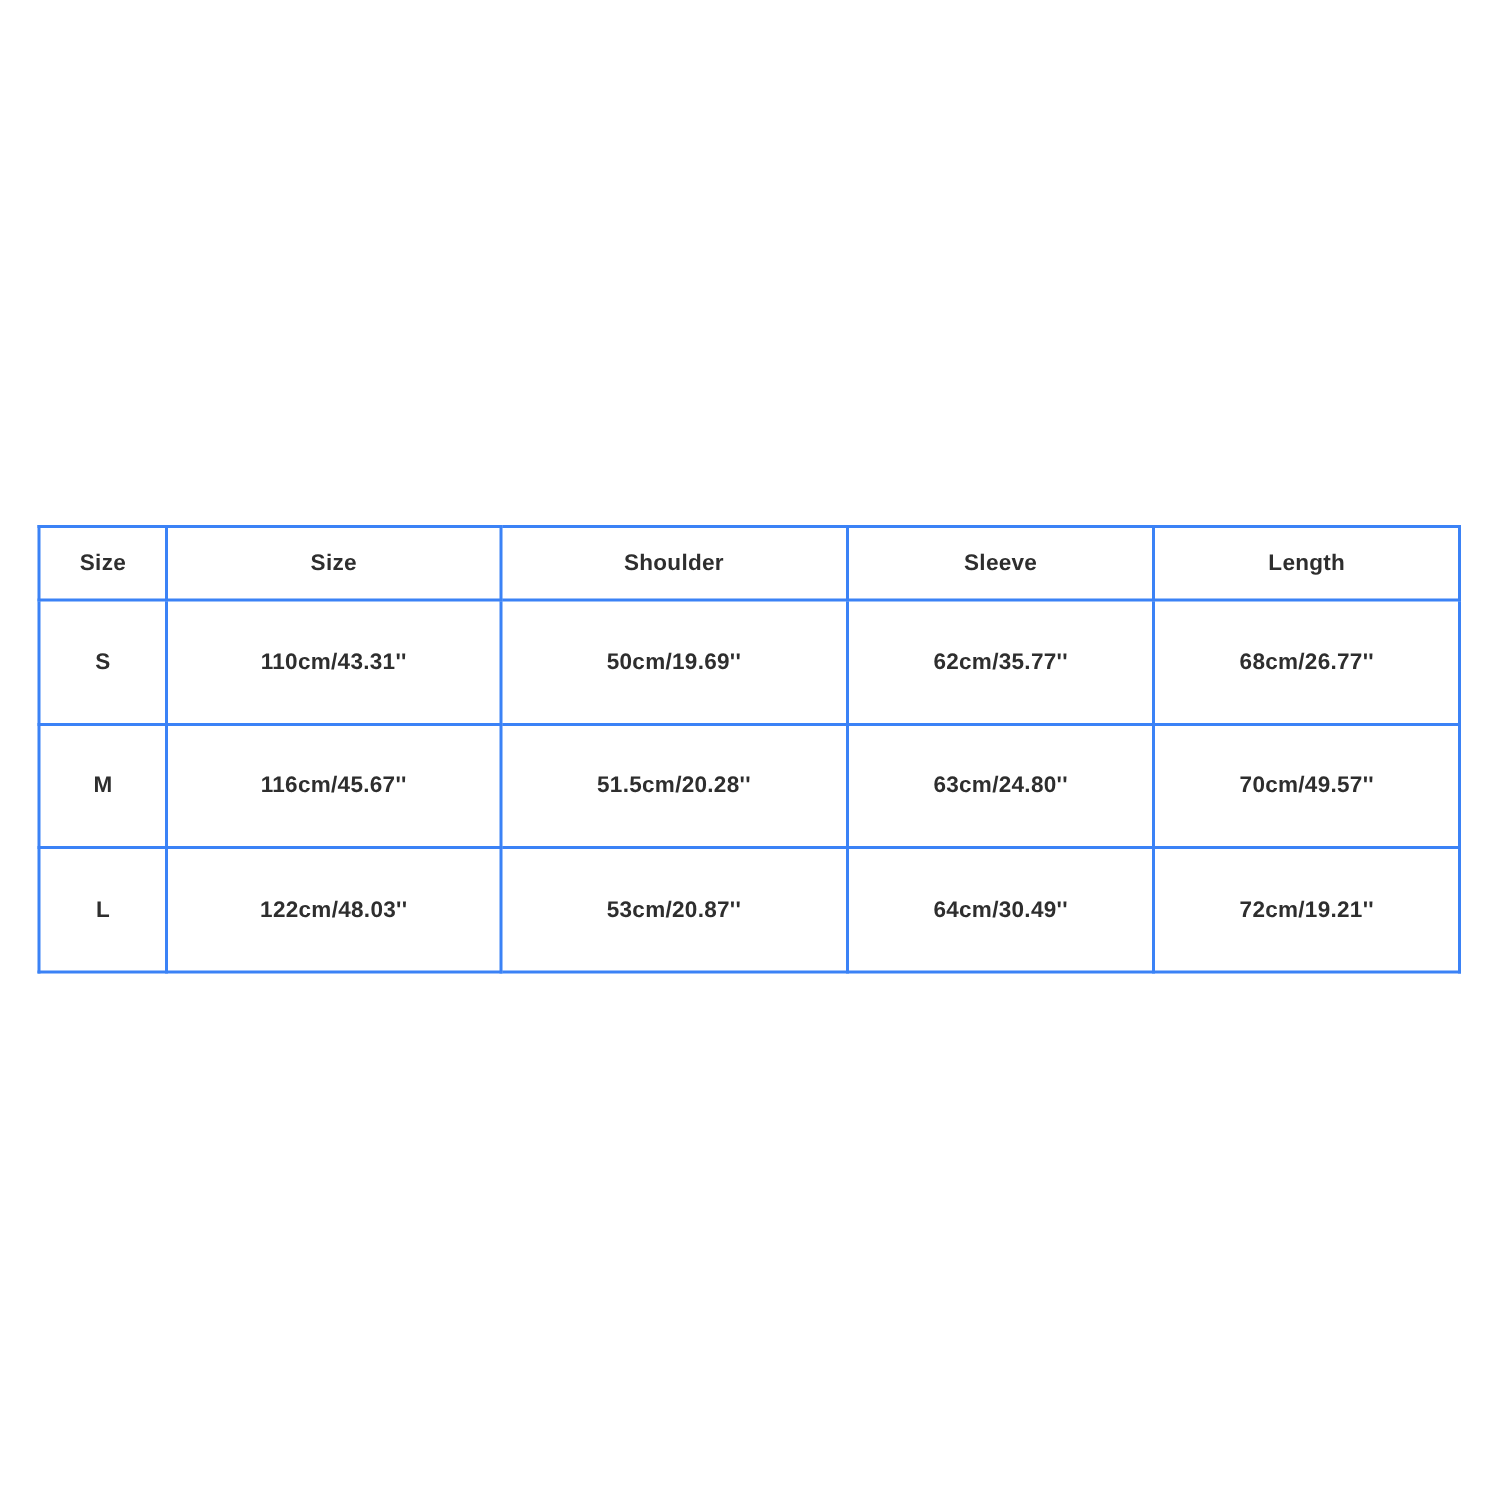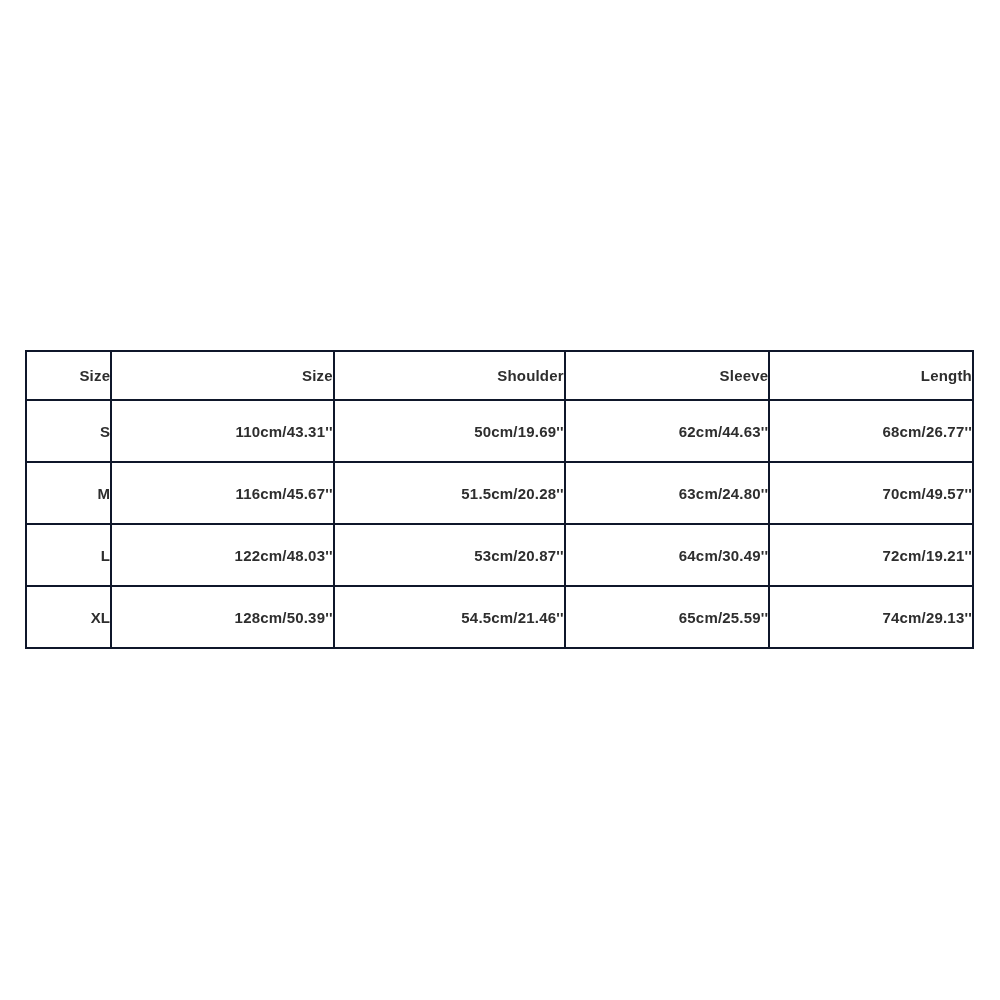--- a/index.html
+++ b/index.html
@@ -18,22 +18,22 @@
     left: 25px;
     top: 350px;
     width: 949px;
     height: 299px;
     border-collapse: collapse;
     table-layout: fixed;
     background: #ffffff;
   }
   .size-table th,
   .size-table td {
-    border: 2px solid #0f172a;
-    text-align: right;
+    border: 2px solid #3b82f6;
+    text-align: center;
     vertical-align: middle;
     font-size: 15px;
     font-weight: bold;
     color: #2e2e2e;
     padding: 0;
     letter-spacing: 0.2px;
   }
   .size-table thead tr { height: 49px; }
   .size-table tbody tr { height: 50px; }
   col.c-size     { width: 9.0%; }
@@ -60,38 +60,31 @@
       <th>Shoulder</th>
       <th>Sleeve</th>
       <th>Length</th>
     </tr>
   </thead>
   <tbody>
     <tr>
       <td>S</td>
       <td>110cm/43.31''</td>
       <td>50cm/19.69''</td>
-      <td>62cm/44.63''</td>
+      <td>62cm/35.77''</td>
       <td>68cm/26.77''</td>
     </tr>
     <tr>
       <td>M</td>
       <td>116cm/45.67''</td>
       <td>51.5cm/20.28''</td>
       <td>63cm/24.80''</td>
       <td>70cm/49.57''</td>
     </tr>
     <tr>
       <td>L</td>
       <td>122cm/48.03''</td>
       <td>53cm/20.87''</td>
       <td>64cm/30.49''</td>
       <td>72cm/19.21''</td>
     </tr>
-    <tr>
-      <td>XL</td>
-      <td>128cm/50.39''</td>
-      <td>54.5cm/21.46''</td>
-      <td>65cm/25.59''</td>
-      <td>74cm/29.13''</td>
-    </tr>
   </tbody>
 </table>
 
 </body></html>

